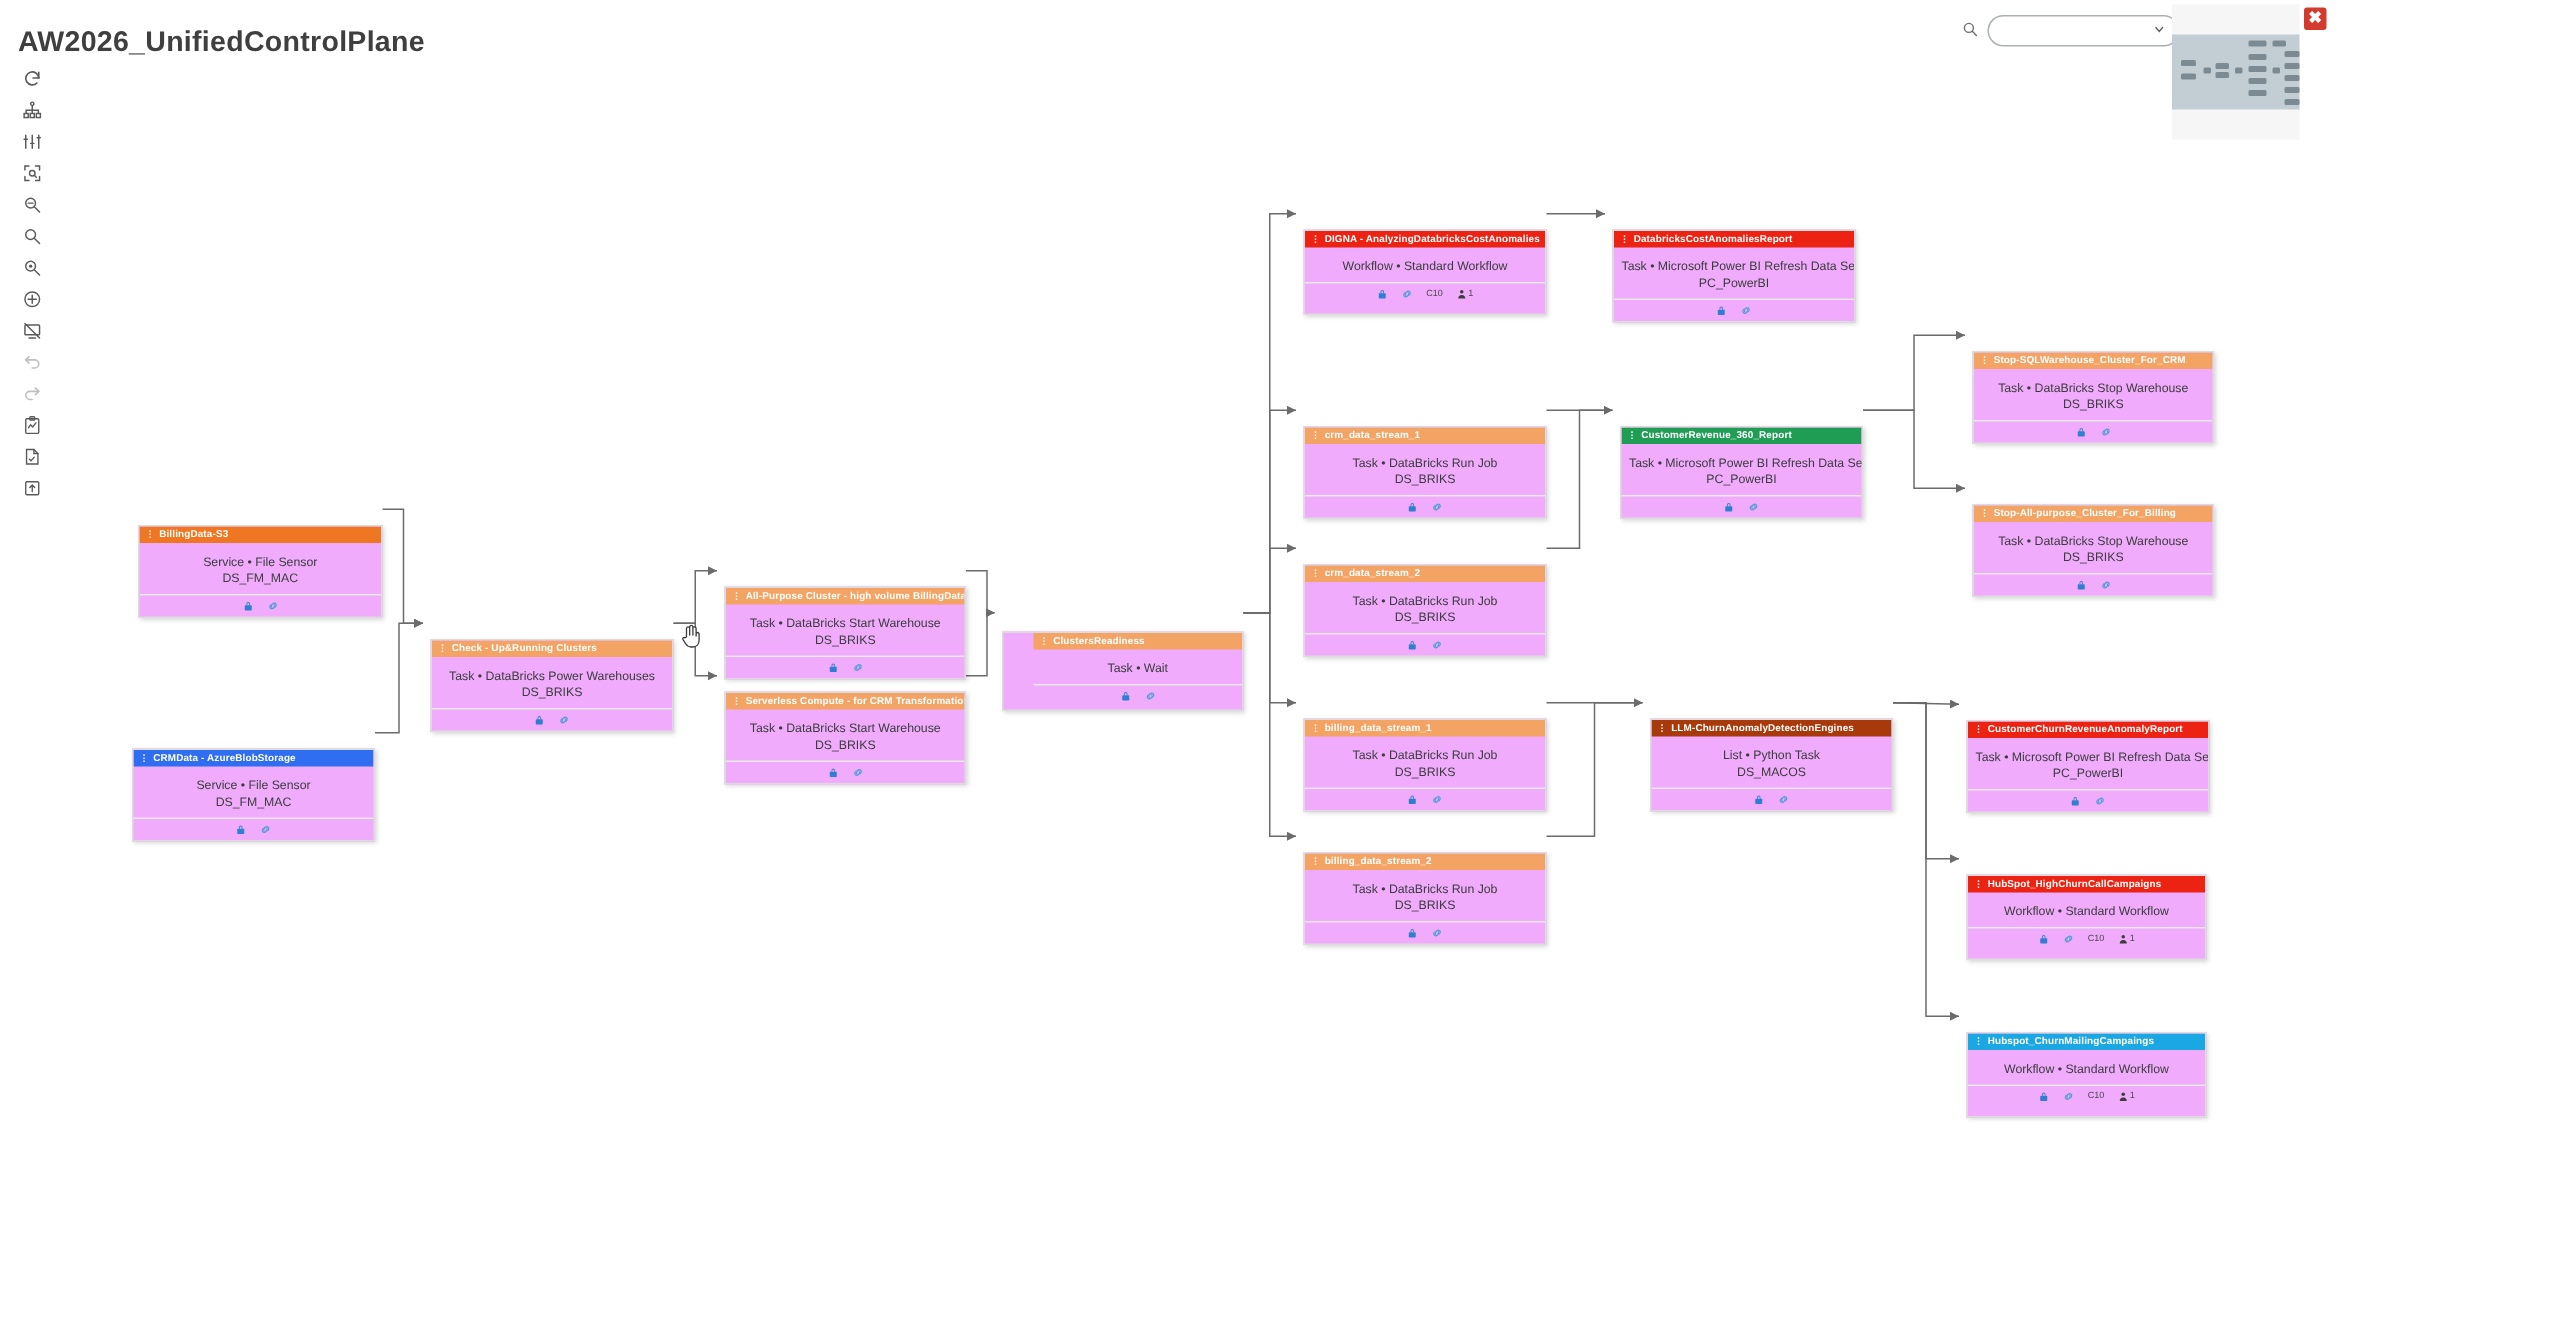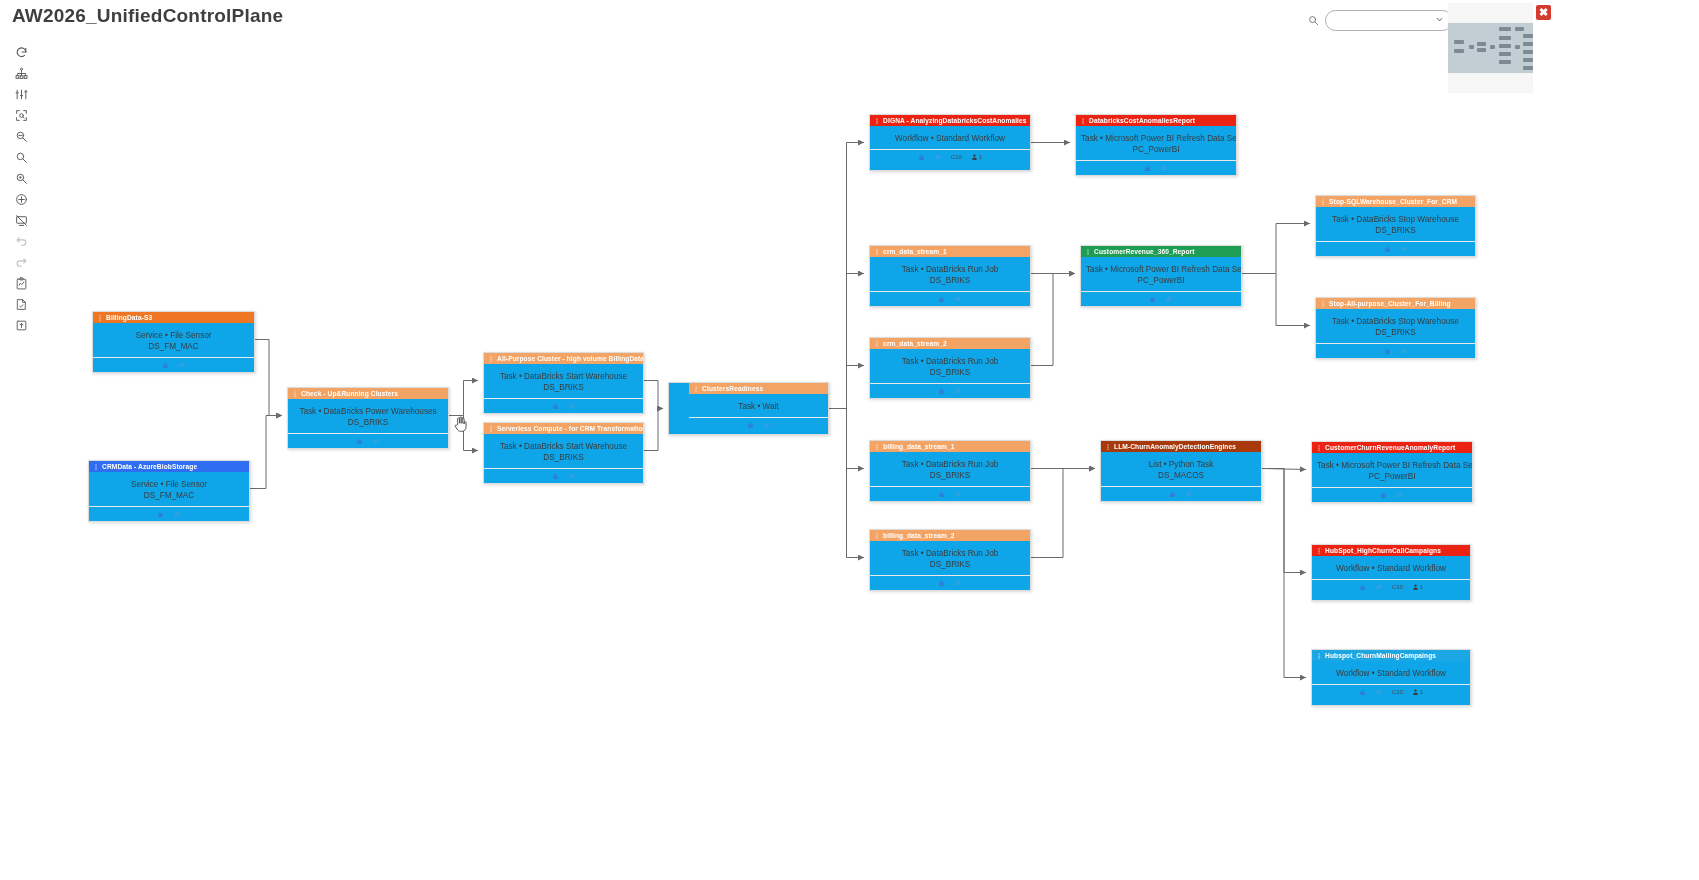--- a/index.html
+++ b/index.html
@@ -7,21 +7,21 @@
     margin: 0; padding: 0;
     width: 1699px; height: 880px;
     background: #ffffff;
     font-family: "Liberation Sans", sans-serif;
     overflow: hidden;
   }
   #app { position: relative; width: 1699px; height: 880px; background:#fff; }
 
   
   .page-title {
-    position: absolute; left: 12px; top: 4px;
+    position: absolute; left: 12px; top: 17px;
     font-size: 19px; font-weight: 700; color: #3f3f3f;
     letter-spacing: 0.2px; line-height: 24px;
   }
 
   
   .toolbar {
     position: absolute; left: 8px; top: 42px;
     width: 26px; display: flex; flex-direction: column; align-items: center;
   }
   .tb-btn {
@@ -62,25 +62,26 @@
     display:flex; align-items:center; justify-content:center;
     font-size:11px; font-weight:700; cursor:pointer; line-height:1;
   }
 
   
   #canvas { position:absolute; left:0; top:0; width:1699px; height:880px; }
   svg.edges { position:absolute; left:0; top:0; width:1699px; height:880px; pointer-events:none; }
 
   .node {
     position:absolute;
-    background:#0ea5e9;
+    background:#f0abfc;
     border:1px solid #dcdcdc;
     box-shadow: 1px 1px 3px rgba(0,0,0,0.16);
     font-size: 8.5px;
     overflow:hidden;
+    margin-top:39px;
   }
   .node-head {
     height:11px; display:flex; align-items:center; gap:3px;
     padding:0 4px; color:#ffffff; font-size:6.6px; font-weight:700;
     letter-spacing:0.1px; white-space:nowrap; overflow:hidden;
   }
   .node-head .dots { font-size:6px; opacity:.95; line-height:1; }
   .node-body {
     padding:7px 5px 5px 5px; text-align:center; color:#3c3c3c;
     font-size:8.2px; line-height:11px; white-space:nowrap;

